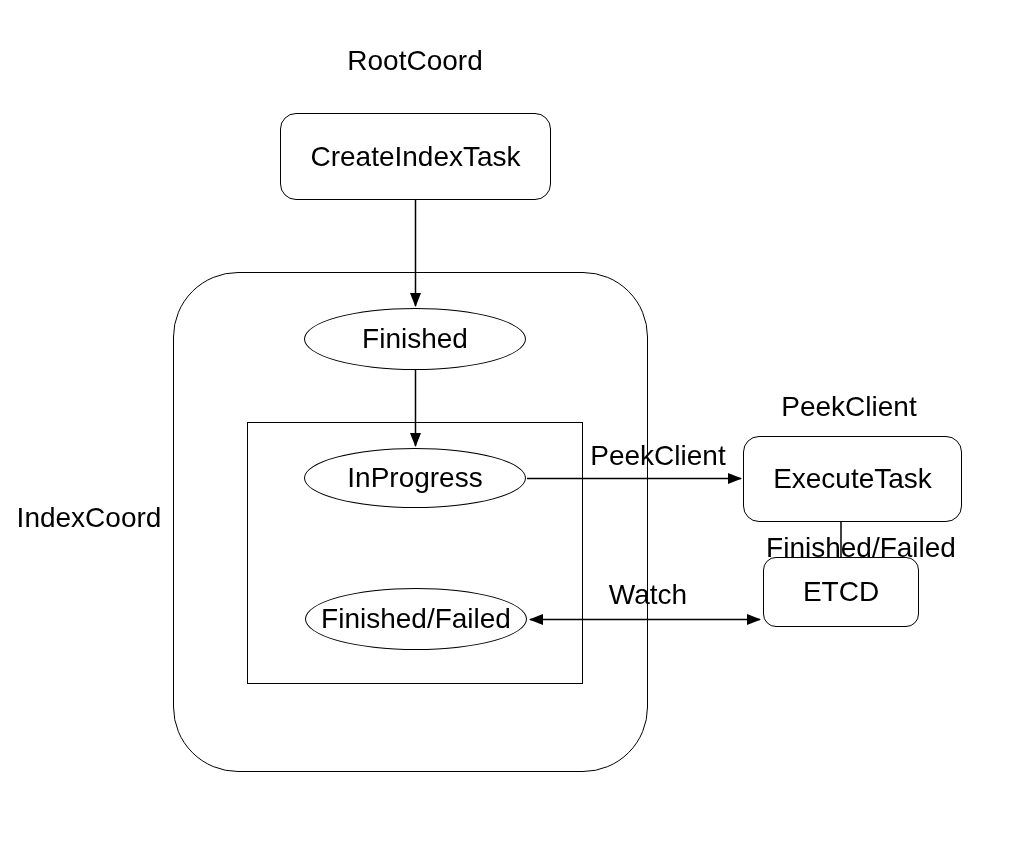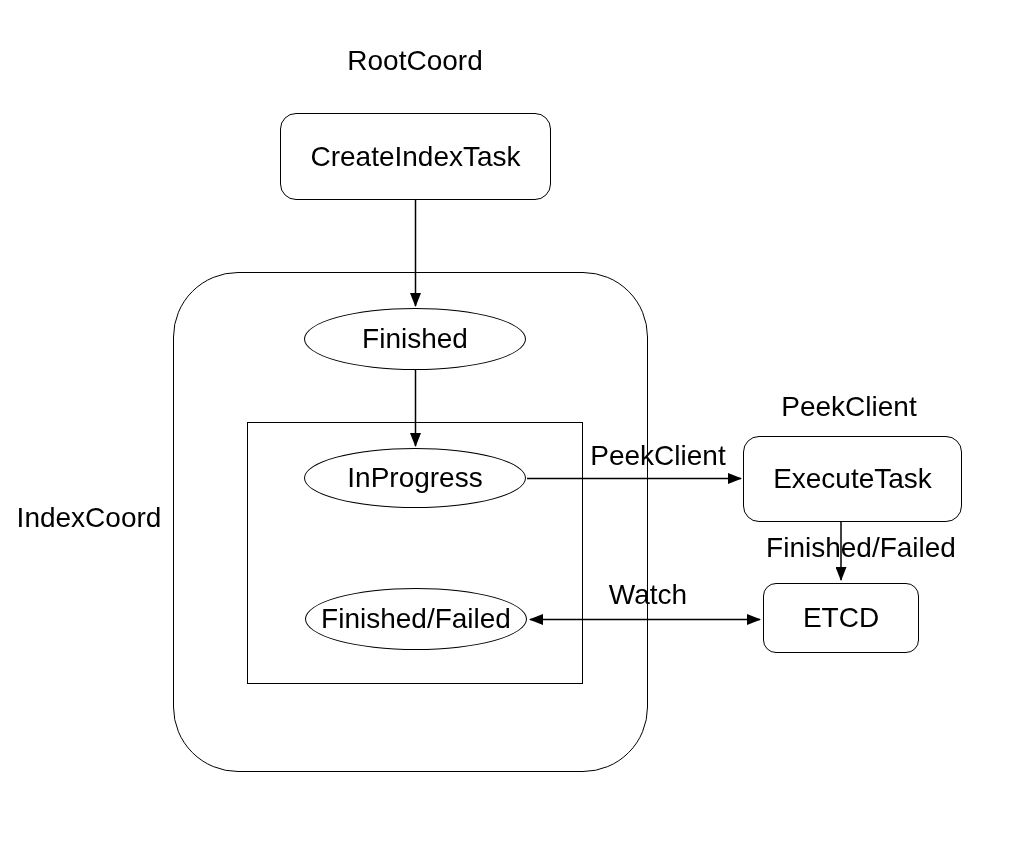--- a/index.html
+++ b/index.html
@@ -53,21 +53,21 @@
   #lbl-indexcoord    { left: 89px;  top: 503px; }
   #node-unissued     { left: 304px; top: 308px; width: 222px; height: 62px; }
   #rect-assigntaskloop { left: 247px; top: 422px; width: 336px; height: 262px; }
   #node-inprogress   { left: 304px; top: 448px; width: 222px; height: 60px; }
   #node-finishedfailed { left: 305px; top: 588px; width: 222px; height: 62px; }
   #lbl-assigntaskloop { left: 416px; top: 703px; }
   #lbl-peekclient    { left: 658px; top: 441px; }
   #lbl-indexnode     { left: 849px; top: 392px; }
   #node-executetask  { left: 743px; top: 420px; width: 219px; height: 86px; }
   #lbl-finishedfailed-edge { left: 861px; top: 533px; }
-  #node-etcd         { left: 763px; top: 583px; width: 156px; height: 70px; }
+  #node-etcd         { left: 763px; top: 557px; width: 156px; height: 70px; }
   #lbl-watch         { left: 648px; top: 580px; }
 </style>
 </head>
 <body>
 
 <div class="stage">
 
   <svg class="edges-layer" width="1014" height="848" viewBox="0 0 1014 848" xmlns="http://www.w3.org/2000/svg">
     <defs>
       <marker id="arrowhead" markerUnits="userSpaceOnUse" markerWidth="14" markerHeight="11" refX="13" refY="5.5" orient="auto-start-reverse">

